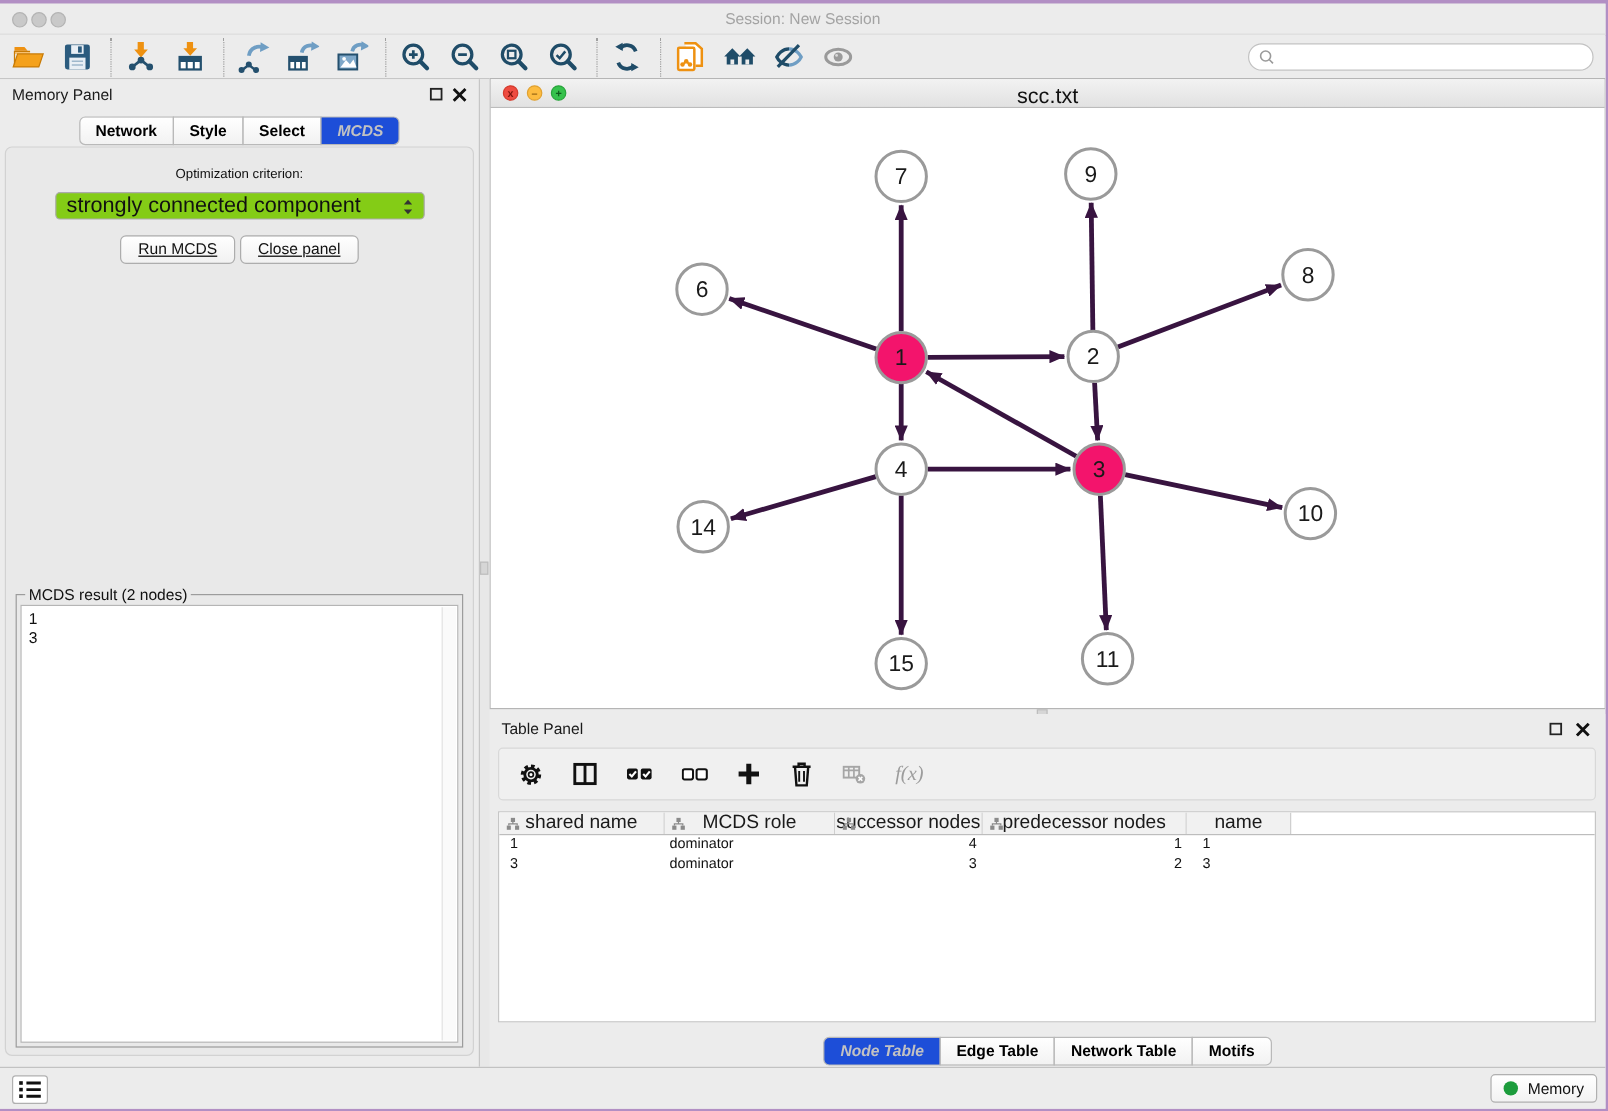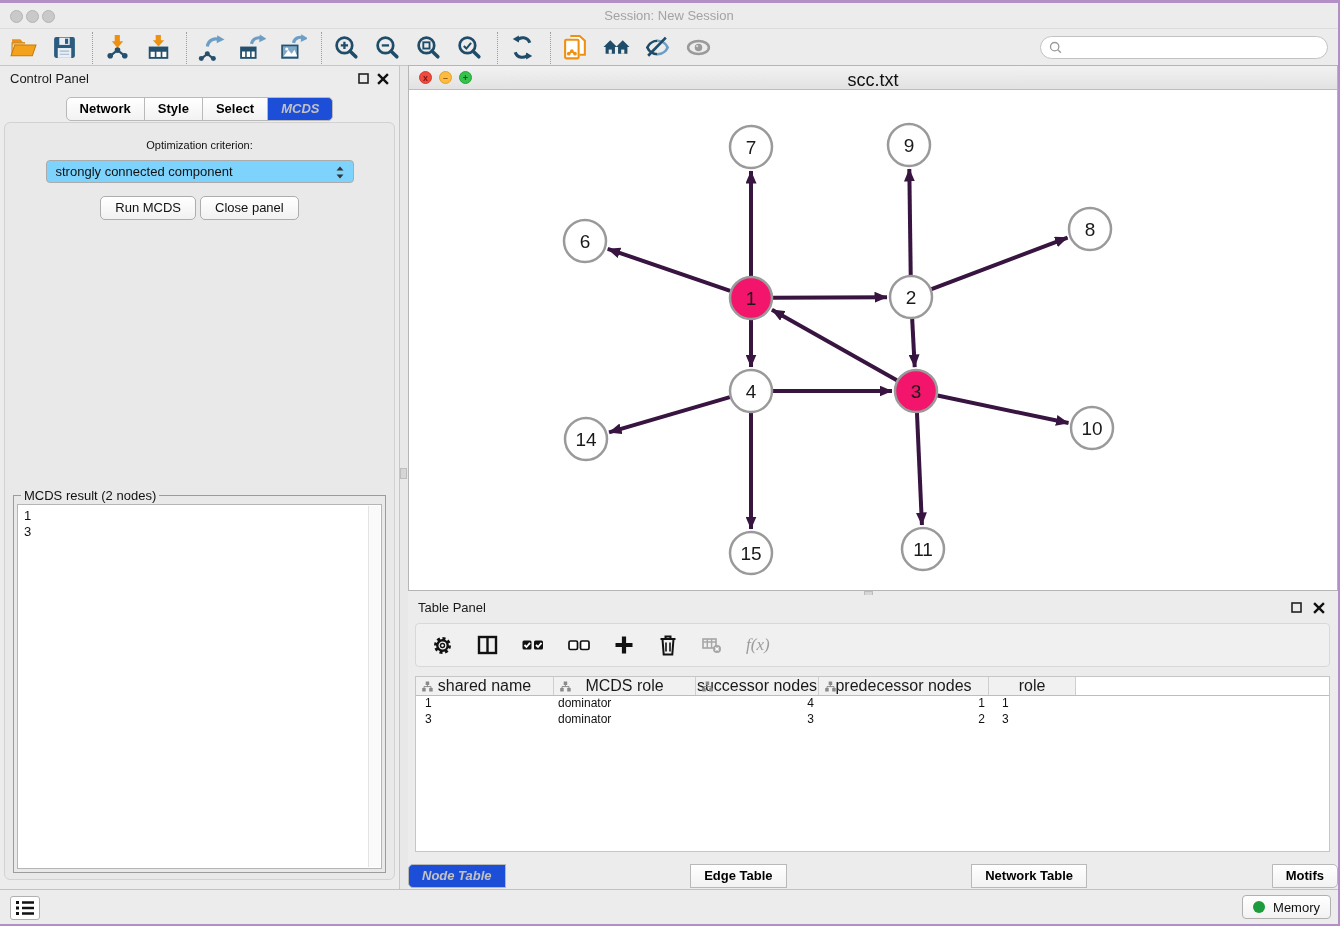--- a/index.html
+++ b/index.html
@@ -31,23 +31,23 @@
 
   .tabstrip { display:flex; justify-content:center; }
   .cp-tabs { position:absolute; left:0; right:0; top:31px; }
   .tab { font-size:13px; font-weight:700; color:#000; background:linear-gradient(#ffffff,#f2f2f2); border:1px solid #b9b9b9; padding:3px 13px 4px 13px; margin-left:-1px; cursor:default; }
   .tab:first-child { border-top-left-radius:5px; border-bottom-left-radius:5px; margin-left:0; }
   .tab:last-child { border-top-right-radius:5px; border-bottom-right-radius:5px; }
   .tab.selected { background:#1d4ed8; color:#c2c2c2;font-style:italic; }
 
   .cp-content { position:absolute; left:4px; right:4px; top:56px; height:758px; background:#e9e9e9; border:1px solid #d2d2d2; border-radius:6px; }
   .opt-label { margin-top:16px; text-align:center; font-size:11px; color:#111; }
-  .selectbox { position:relative; margin:9px auto 0 auto; width:308px; height:23px; background:#7dd3fc; border:1px solid #ababab; border-radius:4px; font-size:13px; display:flex; align-items:center; padding-left:9px; color:#111; }
+  .selectbox { position:relative; margin:9px auto 0 auto; width:308px; height:23px; background:#84cc16; border:1px solid #ababab; border-radius:4px; font-size:18px; display:flex; align-items:center; padding-left:9px; color:#111; }
   .selectbox svg { position:absolute; right:6px; top:4px; width:14px; height:15px; }
-  .btn-row { margin-top:13px; display:flex; justify-content:center; gap:4px; }
+  .btn-row { margin-top:13px; display:flex; justify-content:center; gap:4px;text-decoration:underline; }
   .pushbtn { font-size:13px; color:#111; background:linear-gradient(#ffffff,#f1f1f1); border:1px solid #adadad; border-radius:5px; padding:3px 14px 4px 14px; }
 
   .groupbox { position:absolute; left:8px; right:8px; top:372px; height:378px; border:1px solid #9c9c9c; background:#e9e9e9; padding:8px 3px 3px 3px; }
   .groupbox-label { position:absolute; left:7px; top:-8px; background:#e9e9e9; padding:0 3px; font-size:13px; color:#111; }
   .result-area { position:relative; width:100%; height:100%; background:#fff; border:1px solid #b5b5b5; }
   .result-text { padding:3px 6px; font-size:13px; line-height:16px; color:#111; white-space:pre; }
   .result-scroll { position:absolute; top:1px; right:1px; bottom:1px; width:12px; background:#fafafa; border-left:1px solid #e3e3e3; }
 
   .v-splitter { position:absolute; left:400px; top:63px; width:8px; height:823px; background:#e8e8e8; }
   .v-handle { position:absolute; left:0; top:402px; width:7px; height:11px; background:#d6d6d6; border:1px solid #bdbdbd; }
@@ -69,21 +69,21 @@
   .tp-toolbar { position:absolute; left:7px; right:8px; top:28px; height:44px; background:#f0f0f0; border:1px solid #d8d8d8; border-radius:4px; display:flex; align-items:center; gap:24px; padding-left:16px; }
   .tp-toolbar .tpbtn { display:flex; align-items:center; justify-content:center; }
   .fx { font-family:"Liberation Serif", serif; font-style:italic; font-size:17px; color:#9c9c9c; }
 
   .tbl { position:absolute; left:7px; right:8px; top:81px; height:176px; background:#fff; border:1px solid #c6c6c6; overflow:hidden; }
   .tbl-head { display:flex; height:19px; border-bottom:1px solid #bdbdbd; }
   .hcell { position:relative; background:#f1f1f1; border-right:1px solid #cfcfcf; display:flex; align-items:center; justify-content:center; font-size:16px; color:#1a1a1a; }
   .hcell .tree-ic { position:absolute; left:6px; top:4px; }
   .trow { display:flex; height:16px; font-size:12px; color:#111; }
   .tcell { padding-top:1px; }
-  .tbl-tabs { position:absolute; left:0; right:0; top:269px;justify-content:space-between; }
+  .tbl-tabs { position:absolute; left:0; right:0; top:269px; }
 
   
   .statusbar { position:absolute; left:0; bottom:0; width:100%; height:35px; background:#ececec; border-top:1px solid #c2c2c2; }
   .list-btn { position:absolute; left:10px; top:6px; width:30px; height:24px; background:#fff; border:1px solid #b0b0b0; border-radius:3px; display:flex; align-items:center; justify-content:center; }
   .memory-btn { position:absolute; right:7px; top:5px; height:24px; background:linear-gradient(#ffffff,#f2f2f2); border:1px solid #b0b0b0; border-radius:4px; display:flex; align-items:center; gap:8px; padding:0 10px; font-size:13px; color:#111; }
   .memory-dot { width:12px; height:12px; border-radius:50%; background:#1c9c3c; }
 </style>
 </head>
 <body>
 
@@ -237,21 +237,21 @@
       <svg viewBox="0 0 18 18">
             <circle cx="8" cy="8" r="5" fill="none" stroke="#9a9a9a" stroke-width="1.6"></circle>
             <path d="M11.8 11.8l3.6 3.6" stroke="#9a9a9a" stroke-width="1.6"></path>
           </svg>
       <input placeholder="" style="">
     </div>
   </div>
 
   <div class="control-panel">
     <div class="panel-header">
-      <span class="panel-title">Control Panel</span>
+      <span class="panel-title">Memory Panel</span>
       <svg class="panel-float cp-float" viewBox="0 0 11 11">
             <rect x="1" y="1" width="9" height="9" fill="none" stroke="#222" stroke-width="1.6"></rect>
           </svg>
       <svg class="panel-close cp-close" viewBox="0 0 11 11">
             <path d="M1 1l9 9M10 1l-9 9" stroke="#111" stroke-width="2.2"></path>
           </svg>
     </div>
     <div class="tabstrip cp-tabs" id="ctrl-tabs">
           <span class="tab">Network</span>
           <span class="tab">Style</span>
@@ -434,21 +434,21 @@
             <div class="hcell" style="width: 170px;">
               <svg class="tree-ic" width="11" height="11" viewBox="0 0 11 11">
                 <rect x="3.7" y="0.5" width="3.5" height="3.5" fill="#8a8a8a"></rect>
                 <rect x="0.2" y="7" width="3.5" height="3.5" fill="#8a8a8a"></rect>
                 <rect x="7.2" y="7" width="3.5" height="3.5" fill="#8a8a8a"></rect>
                 <path d="M5.4 4v1.6M2 7V5.6h7V7" fill="none" stroke="#8a8a8a"></path>
               </svg>
               <span>predecessor nodes</span>
             </div>
             <div class="hcell" style="width: 87px;">
-              <span>role</span>
+              <span>name</span>
             </div>
           </div>
       <div id="tbl-body">
             <div class="trow">
               <div class="tcell" style="width: 138px; text-align: left; padding: 0px 0px 0px 9px;">1</div>
               <div class="tcell" style="width: 142px; text-align: left; padding: 0px 0px 0px 4px;">dominator</div>
               <div class="tcell" style="width: 123px; text-align: right; padding: 0px 5px 0px 0px;">4</div>
               <div class="tcell" style="width: 170px; text-align: right; padding: 0px 4px 0px 0px;">1</div>
               <div class="tcell" style="width: 87px; text-align: left; padding: 0px 0px 0px 13px;">1</div>
             </div>

